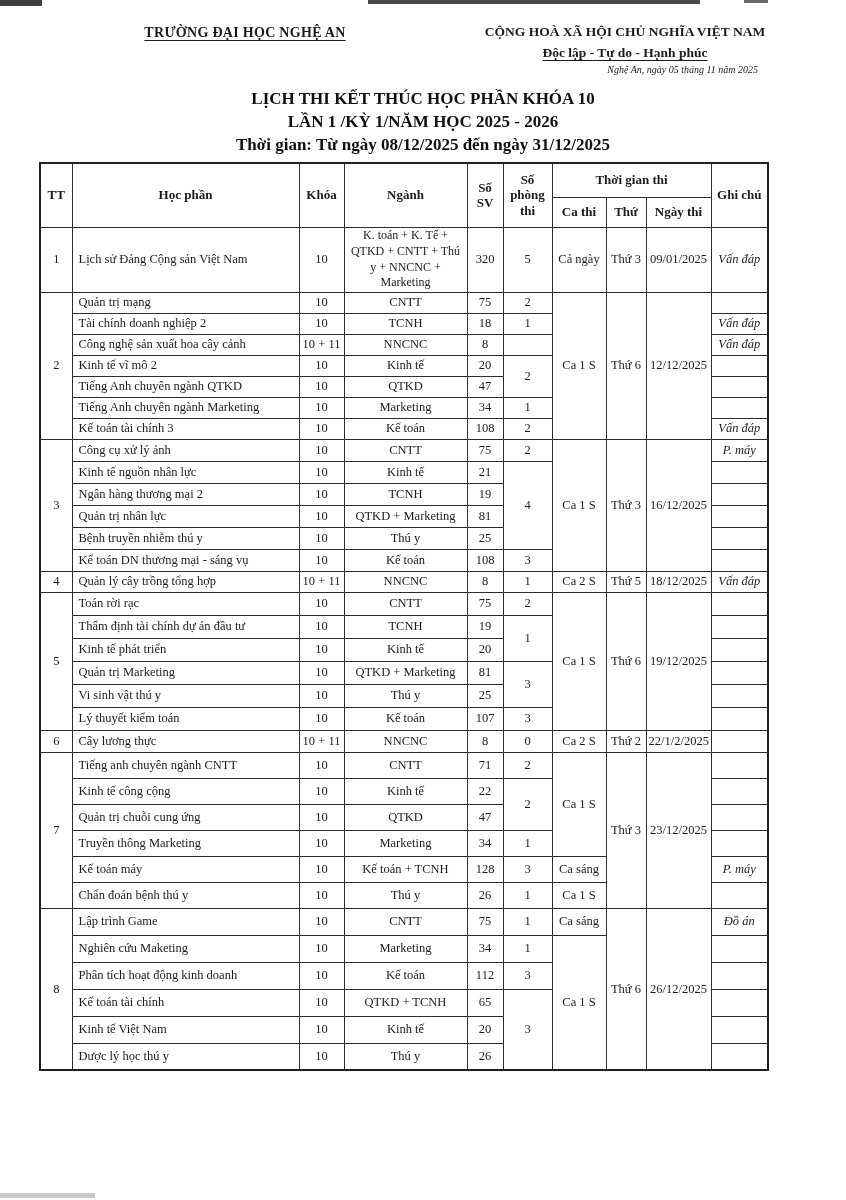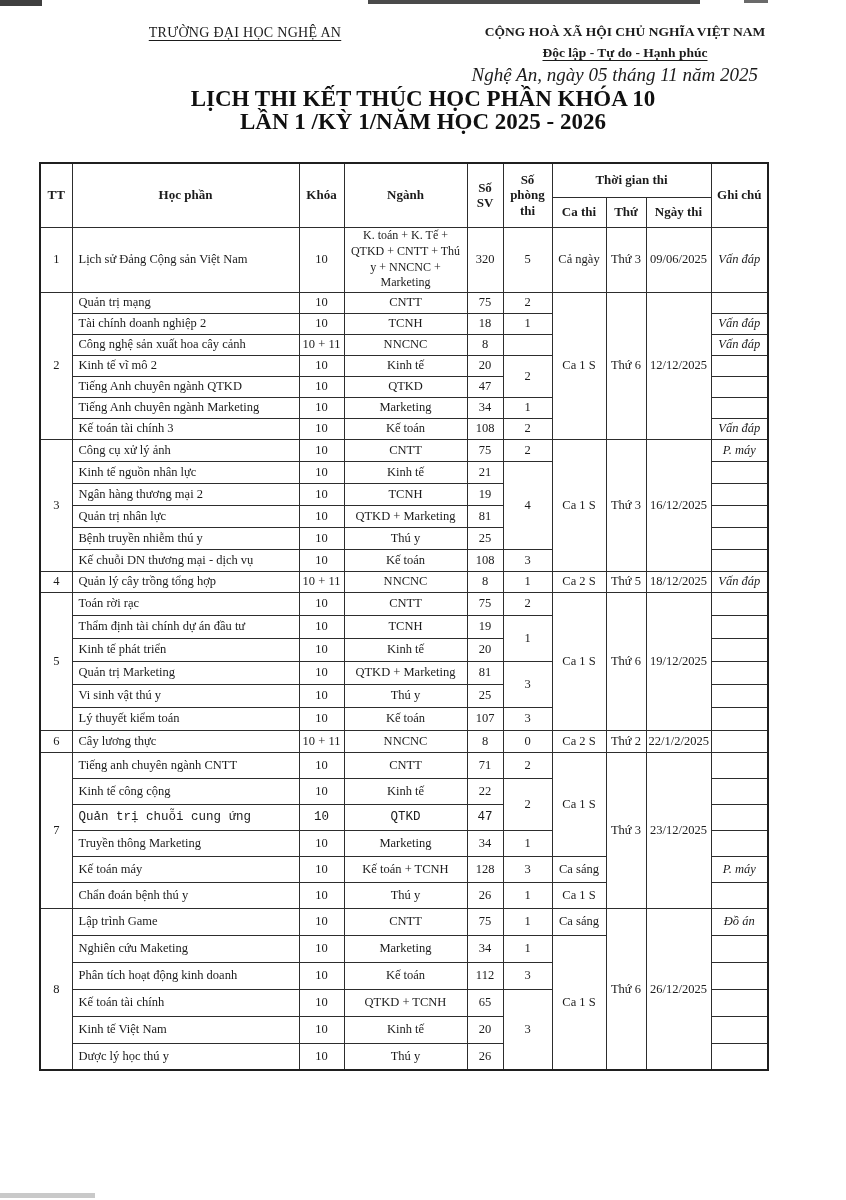--- a/index.html
+++ b/index.html
@@ -8,34 +8,34 @@
     font-family:"Liberation Serif","DejaVu Serif",serif;color:#1b1b1b;
     overflow:hidden;
   }
   
   .artifact{position:absolute;}
   
   .org-block{
     position:absolute;top:22px;left:60px;width:370px;text-align:center;
     font-size:14px;line-height:21px;letter-spacing:0.3px;
   }
-  .org-line2{font-weight:normal;text-decoration:underline;text-underline-offset:3px;}
+  .org-line2{font-weight:bold;text-decoration:underline;text-underline-offset:3px;}
   .nat-block{
     position:absolute;top:21px;left:450px;width:350px;text-align:center;
     font-size:13.5px;line-height:21px;font-weight:bold;font-family:Liberation Serif, serif;
   }
   .nat-line2{text-decoration:underline;text-underline-offset:3px;}
   .date-line{
     position:absolute;top:64px;right:88px;
-    font-style:italic;font-size:19px;
+    font-style:italic;font-size:10px;
   }
   
   .title-block{
     position:absolute;top:87px;left:0;width:100%;text-align:center;
-    font-weight:bold;font-size:23px;line-height:23px;color:#101010;
+    font-weight:bold;font-size:17px;line-height:23px;color:#101010;
   }
   
   .table-wrap{position:absolute;top:162px;left:39px;}
   table{
     border-collapse:collapse;table-layout:fixed;width:728px;
     border:2px solid #1f1f1f;
   }
   th,td{
     border:1px solid #2d2d2d;vertical-align:middle;text-align:center;
     padding:0 2px;overflow:hidden;
@@ -61,20 +61,21 @@
 <div class="nat-block">
   <div>CỘNG HOÀ XÃ HỘI CHỦ NGHĨA VIỆT NAM</div>
   <div class="nat-line2">Độc lập - Tự do - Hạnh phúc</div>
 </div>
 
 <div class="date-line">Nghệ An, ngày 05 tháng 11 năm 2025</div>
 
 <div class="title-block">
   <div>LỊCH THI KẾT THÚC HỌC PHẦN KHÓA 10</div>
   <div>LẦN 1 /KỲ 1/NĂM HỌC 2025 - 2026</div>
+  <div>Thời gian: Từ ngày 08/12/2025 đến ngày 31/12/2025</div>
 </div>
 
 <div class="table-wrap">
   <table>
     <colgroup>
       <col style="width:32px">
         <col style="width:227px">
         <col style="width:45px">
       <col style="width:123px">
         <col style="width:36px">
@@ -104,21 +105,21 @@
     <tbody>
         <tr style="height: 65px;">
           <td>1</td>
           <td class="hp">Lịch sử Đảng Cộng sản Việt Nam</td>
           <td>10</td>
           <td class="sm">K. toán + K. Tế + QTKD + CNTT + Thú y + NNCNC + Marketing</td>
           <td>320</td>
           <td>5</td>
           <td>Cả ngày</td>
           <td>Thứ 3</td>
-          <td>09/06/2025</td>
+          <td>09/01/2025</td>
           <td class="it">Vấn đáp</td>
         </tr>
         <tr style="height: 21px;">
           <td rowspan="7">2</td>
           <td class="hp">Quản trị mạng</td>
           <td>10</td>
           <td>CNTT</td>
           <td>75</td>
           <td>2</td>
           <td rowspan="7">Ca 1 S</td>
@@ -208,21 +209,21 @@
           <td></td>
         </tr>
         <tr style="height: 22px;">
           <td class="hp">Bệnh truyền nhiễm thú y</td>
           <td>10</td>
           <td>Thú y</td>
           <td>25</td>
           <td></td>
         </tr>
         <tr style="height: 22px;">
-          <td class="hp">Kế chuỗi DN thương mại - dịch vụ</td>
+          <td class="hp">Kế toán DN thương mại - sáng vụ</td>
           <td>10</td>
           <td>Kế toán</td>
           <td>108</td>
           <td>3</td>
           <td></td>
         </tr>
         <tr style="height: 21px;">
           <td>4</td>
           <td class="hp">Quản lý cây trồng tổng hợp</td>
           <td>10 + 11</td>
@@ -309,21 +310,21 @@
           <td></td>
         </tr>
         <tr style="height: 26px;">
           <td class="hp">Kinh tế công cộng</td>
           <td>10</td>
           <td>Kinh tế</td>
           <td>22</td>
           <td rowspan="2">2</td>
           <td></td>
         </tr>
-        <tr style="height: 26px; font-family: Liberation Mono, monospace;">
+        <tr style="height: 26px;">
           <td class="hp">Quản trị chuỗi cung ứng</td>
           <td>10</td>
           <td>QTKD</td>
           <td>47</td>
           <td></td>
         </tr>
         <tr style="height: 26px;">
           <td class="hp">Truyền thông Marketing</td>
           <td>10</td>
           <td>Marketing</td>

